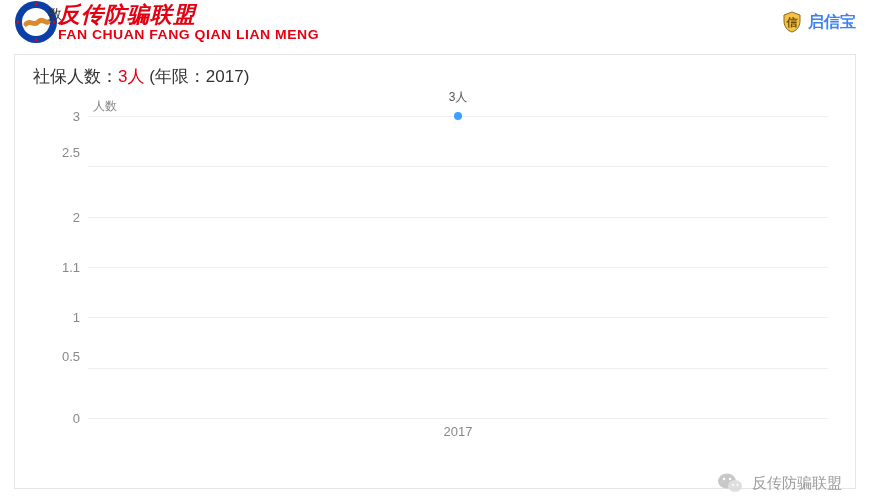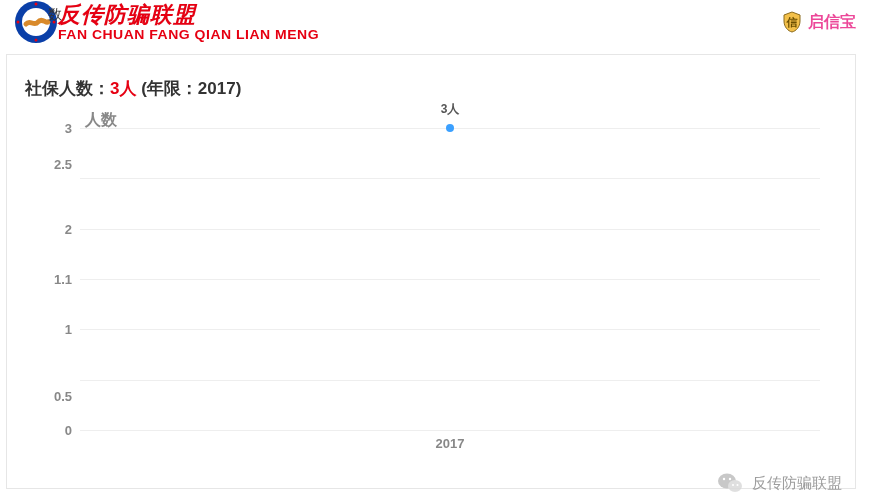--- a/index.html
+++ b/index.html
@@ -31,46 +31,45 @@
     font-size: 22px; font-weight: 800; color: #e60012;
     letter-spacing: 1px; font-style: italic;
     text-shadow: 0 0 1px rgba(0,0,0,.1);
   }
   .brand-sub {
     font-size: 14px; color: #e60012; letter-spacing: 0.5px;
     transform: scaleY(.9); margin-top: 1px; font-weight: 700;
   }
   .brand-right { display: flex; align-items: center; gap: 6px; }
   .shield-icon { width: 20px; height: 22px; }
-  .brand-right-text { font-size: 16px; color: #ec4899; font-weight: 600; }
+  .brand-right-text { font-size: 16px; color: #3b82f6; font-weight: 600; }
 
   .card {
-    margin: 10px 14px 0 6px;
+    margin: 10px 14px 0 14px;
     border: 1px solid #e6e6e6;
     background: #fff;
     height: 435px;
     position: relative;
-    padding: 22px 18px 10px 18px;
-    font-weight: bold;
+    padding: 10px 18px 10px 18px;
   }
   .card-header {
     font-size: 17px; color: #333;
     margin-bottom: 10px;
   }
   .card-header .hl { color: #e60012; }
 
   .chart-wrap {
     position: relative;
     width: 100%;
     height: 360px;
   }
   .y-label {
     position: absolute;
     left: 60px; top: 0;
-    font-size: 16px; color: #888; text-align: center;
+    font-size: 12px; color: #888; text-align: center;
   }
   .plot {
     position: absolute;
     left: 55px; top: 18px;
     width: 740px; height: 302px;
   }
   .gridline {
     position: absolute; left: 0; width: 100%;
     height: 1px; background: #eee;
   }
@@ -147,21 +146,21 @@
   <div class="card-header">
     <span>社保人数：</span><span class="hl">3人</span><span> (年限：2017)</span>
   </div>
 
   <div class="chart-wrap">
     <div class="y-label">人数</div>
     <div class="plot" id="plot">
         <div class="gridline" style="top: 302px;"></div>
         <div class="ytick" style="top: 302px;">0</div>
         <div class="gridline" style="top: 251.667px;"></div>
-        <div class="ytick" style="top: 268px;">0.5</div>
+        <div class="ytick" style="top: 240px;">0.5</div>
         <div class="gridline" style="top: 201.333px;"></div>
         <div class="ytick" style="top: 201.333px;">1</div>
         <div class="gridline" style="top: 151px;"></div>
         <div class="ytick" style="top: 151px;">1.1</div>
         <div class="gridline" style="top: 100.667px;"></div>
         <div class="ytick" style="top: 100.667px;">2</div>
         <div class="gridline" style="top: 50.3333px;"></div>
         <div class="ytick" style="top: 36px;">2.5</div>
         <div class="gridline" style="top: 0px;"></div>
         <div class="ytick" style="top: 0px;">3</div>

